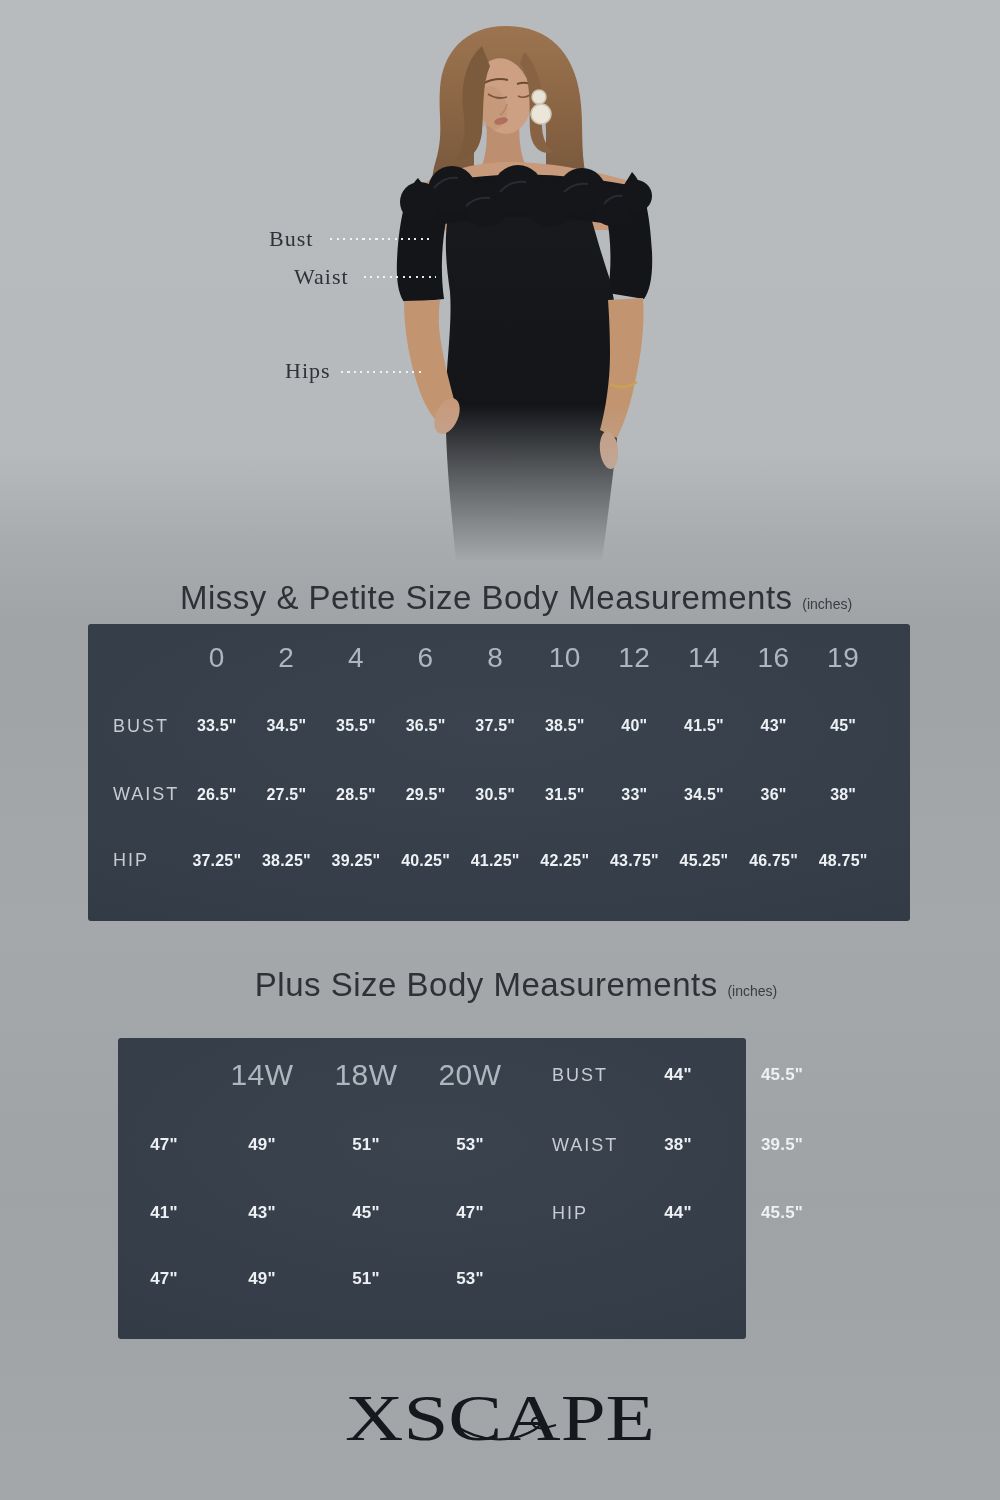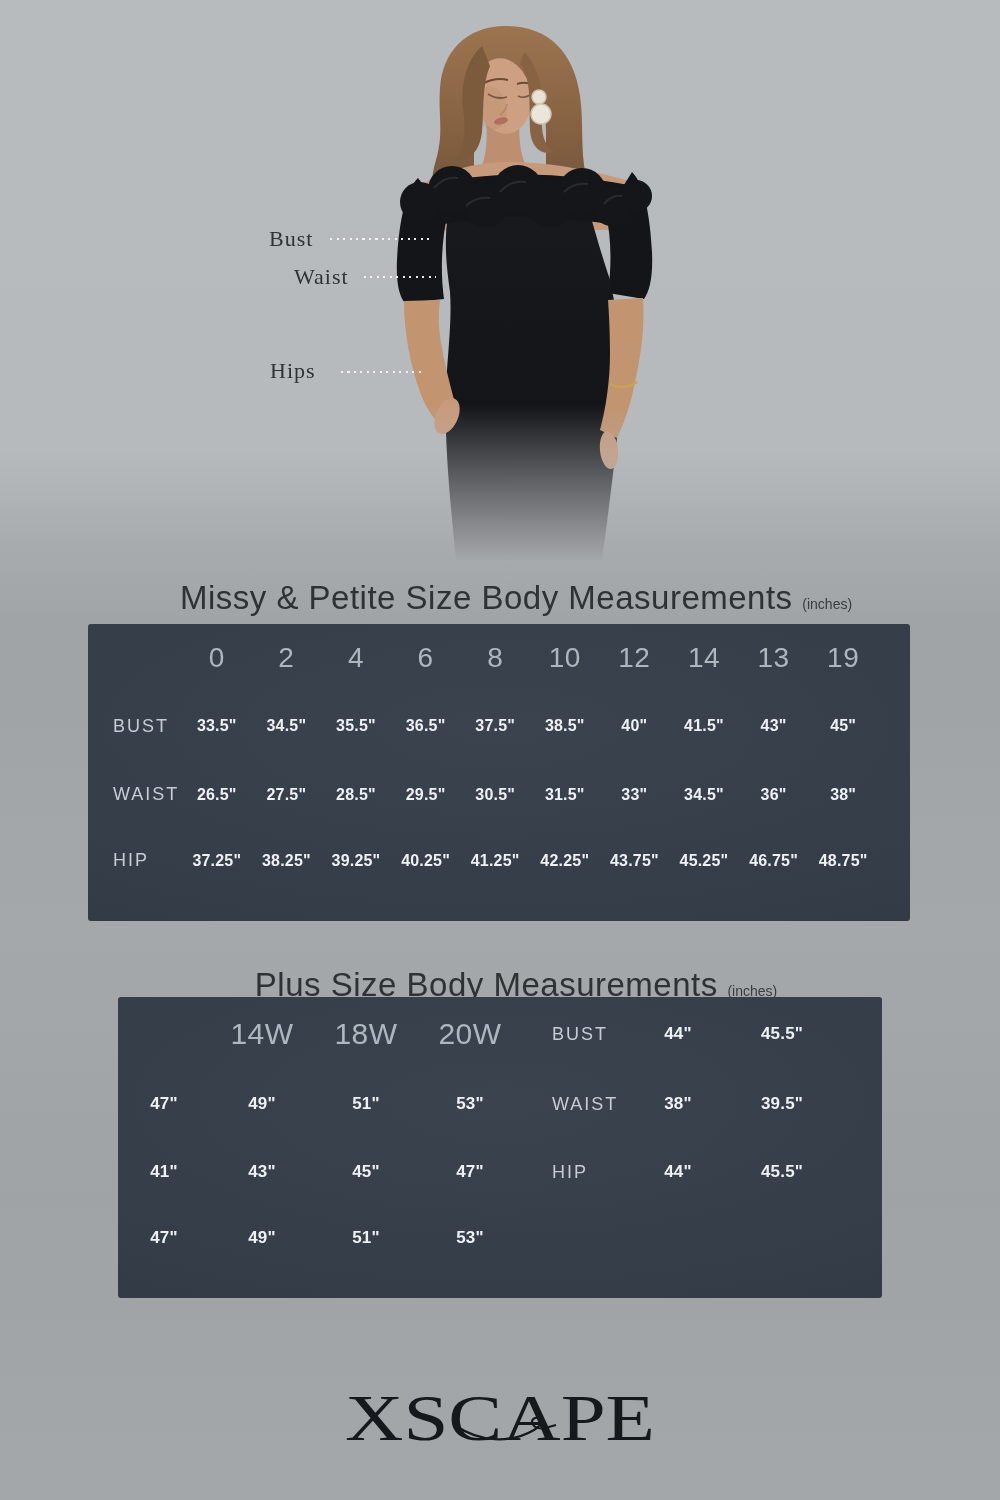--- a/index.html
+++ b/index.html
@@ -23,21 +23,21 @@
   }
   .dots{
     position:absolute;height:2px;opacity:.95;
     background:repeating-linear-gradient(90deg,#f6f6f4 0 2px,rgba(0,0,0,0) 2px 6.5px);
   }
   .dots-bust{left:330px;top:238px;width:99px;}
   .dots-waist{left:364px;top:276px;width:72px;}
   .dots-hips{left:341px;top:371px;width:80px;}
   .label-bust{left:269px;top:226px;}
   .label-waist{left:294px;top:264px;}
-  .label-hips{left:270px;top:358px;}
+  .label-hips{left:285px;top:358px;}
 
   
   .section-heading{
     position:absolute;left:0;width:1000px;margin:16px;
     text-align:center;font-weight:400;
     font-size:33px;color:#2e3237;letter-spacing:.5px;
     line-height:40px;
   }
   .heading-missy{top:562px;}
   .heading-plus{top:949px;}
@@ -48,21 +48,21 @@
     position:absolute;display:grid;border-radius:3px;
     background:radial-gradient(140% 130% at 50% 35%, #3a434e 0%, #333c47 55%, #2b333e 100%);
     justify-content:start;align-content:start;
   }
   .missy-table{
     left:88px;top:624px;width:822px;height:297px;
     grid-template-columns:94px repeat(10,69.6px);
     grid-template-rows:68px 68px 69px 63px;
   }
   .plus-table{
-    left:118px;top:997px;width:764px;height:301px;
+    left:118px;top:1038px;width:628px;height:301px;
     grid-template-columns:92px repeat(6,104px);
     grid-template-rows:74px 66px 70px 62px;
   }
   .size-table .corner{}
   .size-table .size-h{
     display:flex;align-items:center;justify-content:center;
     font-size:28px;color:#aeb6be;letter-spacing:.5px;
   }
   .plus-table .size-h{font-size:30px;}
   .size-table .row-label{
@@ -189,21 +189,21 @@
   <div class="size-table missy-table" id="missy-table">
       <div class="corner"></div>
       <div class="size-h">0</div>
       <div class="size-h">2</div>
       <div class="size-h">4</div>
       <div class="size-h">6</div>
       <div class="size-h">8</div>
       <div class="size-h">10</div>
       <div class="size-h">12</div>
       <div class="size-h">14</div>
-      <div class="size-h">13</div>
+      <div class="size-h">16</div>
       <div class="size-h">19</div>
       <div class="row-label">BUST</div>
       <div class="val">33.5"</div>
       <div class="val">34.5"</div>
       <div class="val">35.5"</div>
       <div class="val">36.5"</div>
       <div class="val">37.5"</div>
       <div class="val">38.5"</div>
       <div class="val">40"</div>
       <div class="val">41.5"</div>

